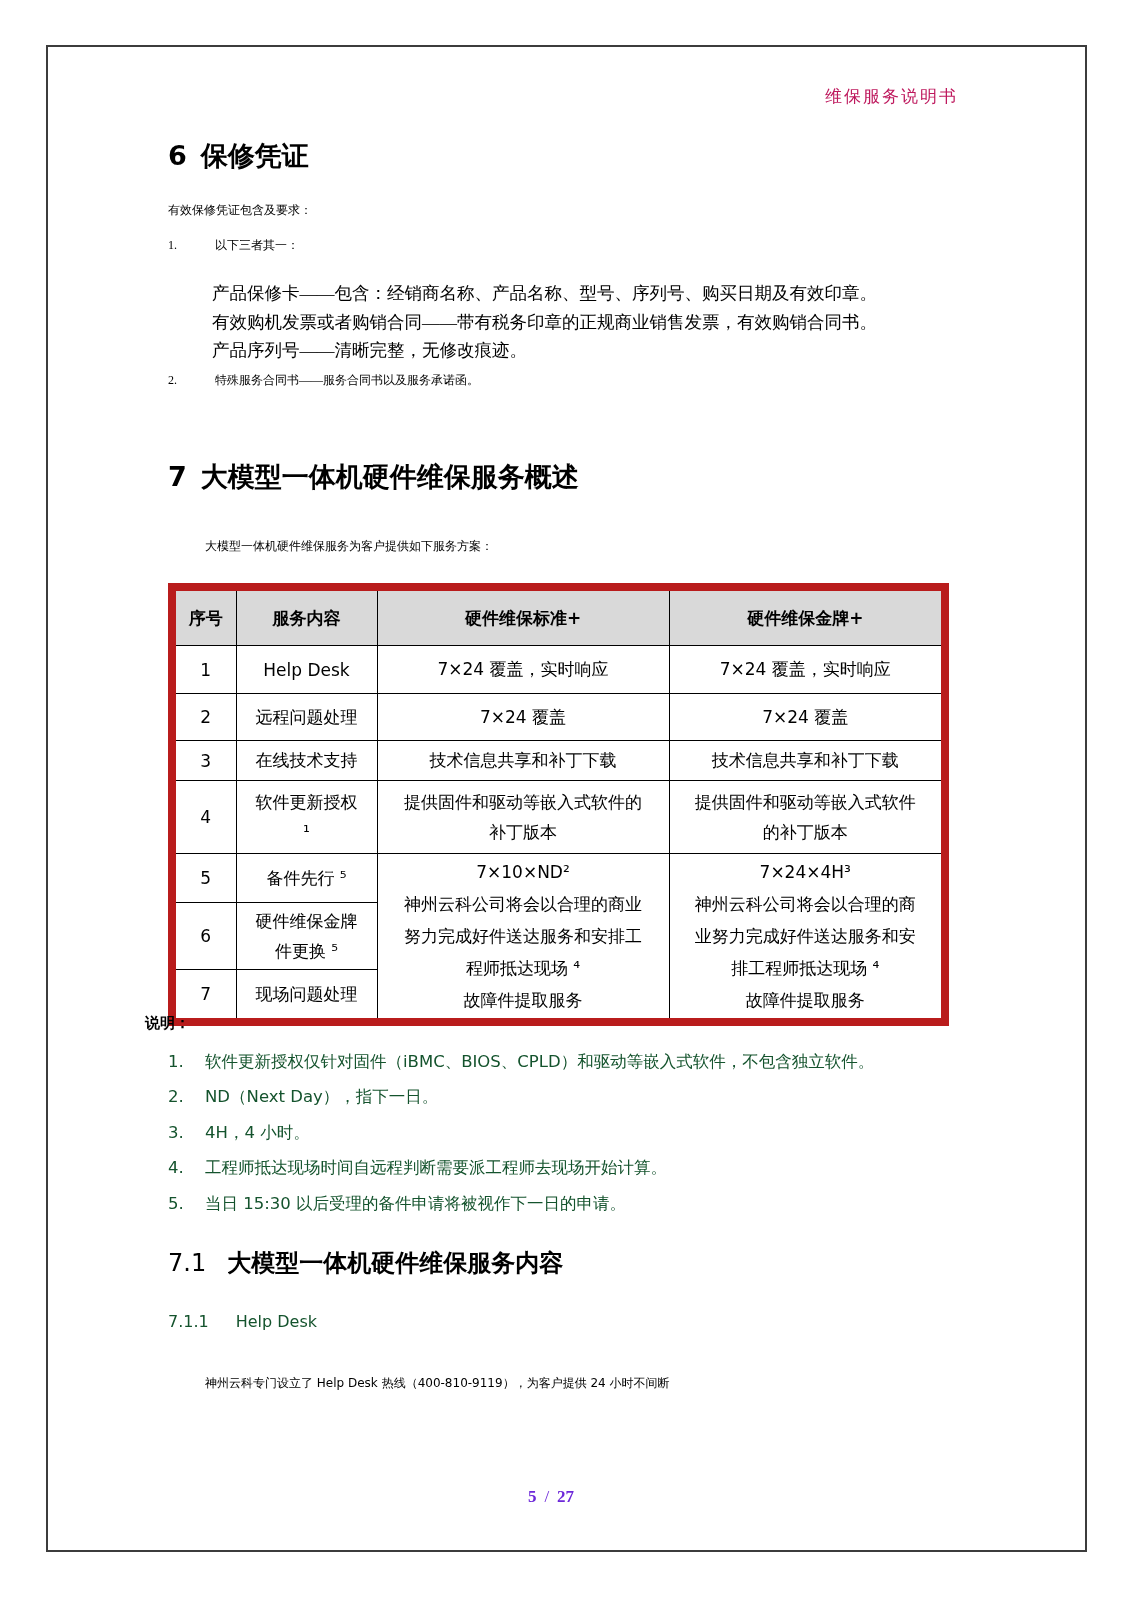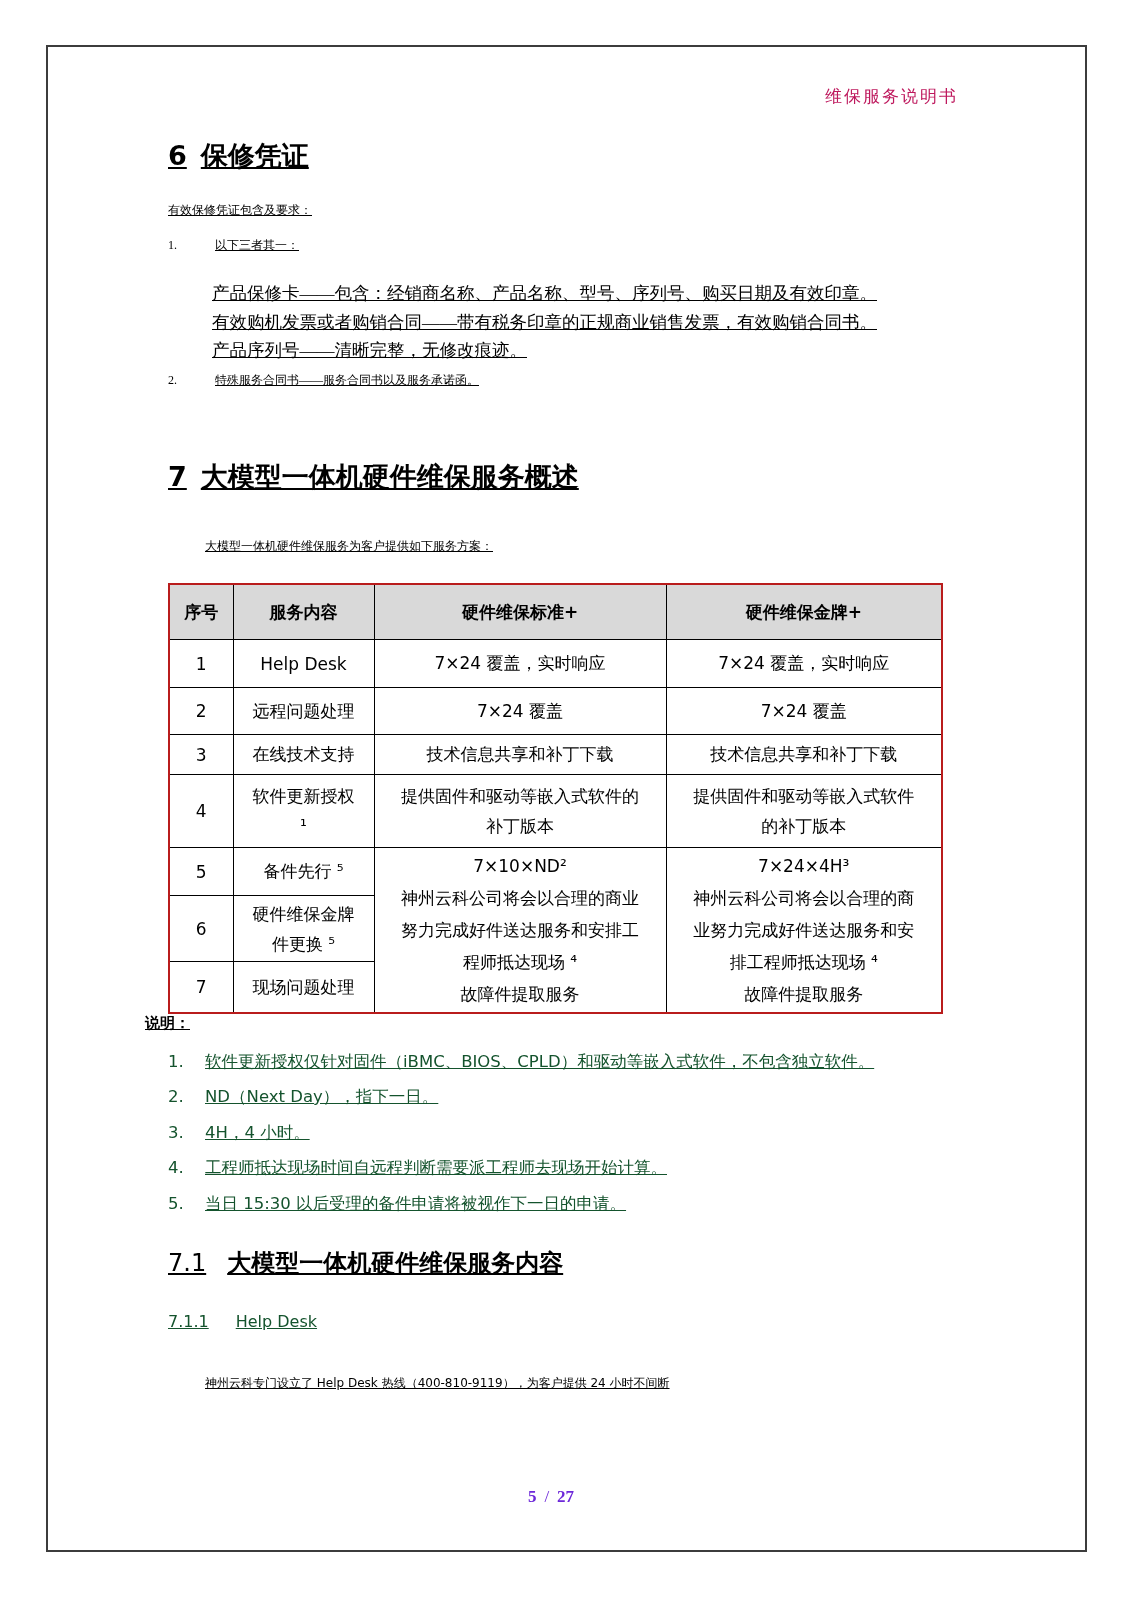--- a/index.html
+++ b/index.html
@@ -2,21 +2,21 @@
 <html><head>
 <meta charset="utf-8">
 <style>
   html,body{margin:0;padding:0;background:#ffffff;}
   body{
     width:1131px;height:1600px;position:relative;overflow:hidden;
     font-family:"DejaVu Sans","Liberation Sans",sans-serif;
     color:#000;
     -webkit-font-smoothing:antialiased;
   }
-  .abs{position:absolute;text-decoration:underline;}
+  .abs{position:absolute;}
   .serif{font-family:"Liberation Serif","DejaVu Serif",serif;}
   .frame{
     position:absolute;left:46px;top:45px;width:1041px;height:1507px;
     border:2px solid #3c3c3c;box-sizing:border-box;pointer-events:none;
   }
   .hdr{
     position:absolute;top:85px;right:173px;
     font-size:17px;letter-spacing:2px;color:#be185d;
   }
   .h1{
@@ -34,21 +34,21 @@
   .h3 .hnum3{margin-right:27px;}
   .body{font-size:12px;line-height:1.35;white-space:nowrap;}
   .pre{white-space:pre-line;}
   .li .num6{display:inline-block;width:47px;}
   .note{font-size:16.5px;line-height:1.35;white-space:nowrap;color:#14532d;}
   .note .numN{display:inline-block;width:37px;}
   .noteslabel{font-size:15px;font-weight:700;}
   table.svc{
     position:absolute;left:168px;top:583px;width:773px;
     border-collapse:collapse;table-layout:fixed;
-    border:2px solid #b91c1c;
+    border:8px solid #b91c1c;
     font-size:17px;color:#000;
   }
   table.svc th,table.svc td{
     border:1px solid #000;text-align:center;vertical-align:middle;
     padding:2px 6px;overflow:hidden;
   }
   table.svc thead th{
     background:#d9d9d9;font-weight:700;height:50px;
   }
   tr.r1{height:48px;} tr.r2{height:47px;} tr.r3{height:40px;}

